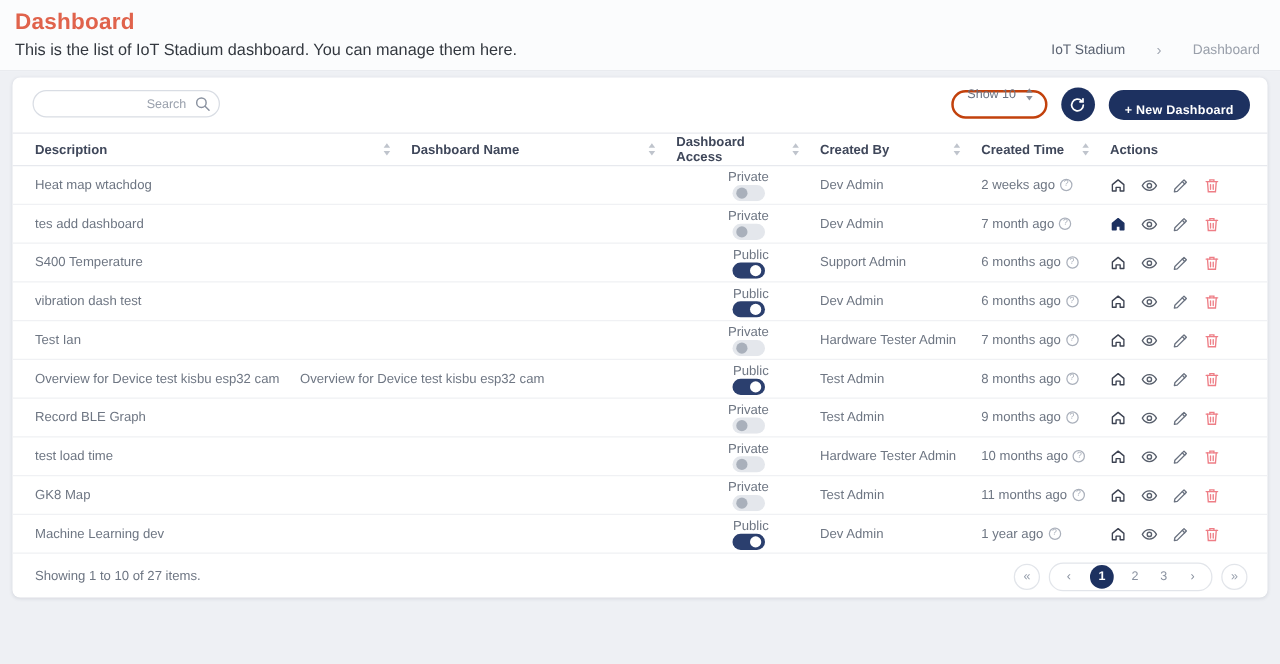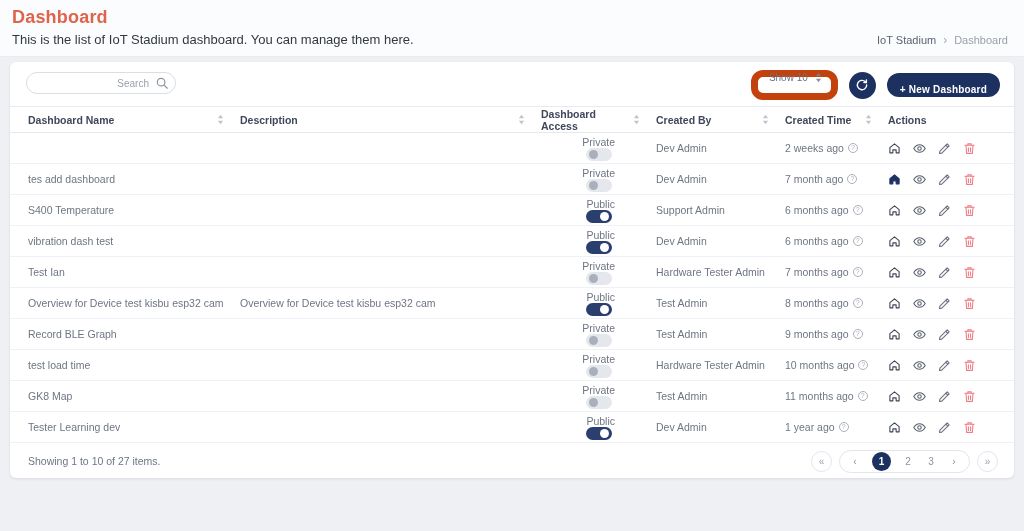--- a/index.html
+++ b/index.html
@@ -6,38 +6,38 @@
   html,body { width:1024px; height:531px; overflow:hidden;
     font-family:"Liberation Sans", sans-serif; background:#eef0f4; }
 
   
   .page-header { position:absolute; left:0; top:0; width:1024px; height:57px;
     background:#fbfcfd; border-bottom:1px solid #e9ebef; }
   .page-title { position:absolute; left:12px; top:7px; font-size:18px; font-weight:bold;
     color:#e0634c; letter-spacing:.2px; }
   .page-subtitle { position:absolute; left:12px; top:32px; font-size:13px; color:#33383f; }
   .breadcrumb { position:absolute; right:16px; top:33px; font-size:11px; color:#5b6372;
-    display:flex; gap:7px; align-items:center; }
+    display:flex; gap:25px; align-items:center; }
   .breadcrumb .sep { color:#a3a9b4; font-size:12px; }
   .breadcrumb .current { color:#9aa0ab; }
 
   
   .card { position:absolute; left:10px; top:62px; width:1004px; height:416px;
     background:#ffffff; border-radius:6px; box-shadow:0 1px 3px rgba(20,30,60,.10); }
 
   
   .toolbar { position:relative; height:44px; }
   .search-wrap { position:absolute; left:16px; top:10px; width:150px; height:22px; }
   .search-wrap input { width:100%; height:100%; border:1px solid #d9dde4; border-radius:11px;
     padding:0 26px 0 11px; font-size:10px; color:#555; outline:none; background:#fff;
     font-family:"Liberation Sans", sans-serif;text-align:right; }
   .search-wrap input::placeholder { color:#9aa1ad; }
   .search-icon { position:absolute; right:7px; top:4px; width:14px; height:14px; color:#8a92a0; }
   .toolbar-right { position:absolute; right:14px; top:8px; display:flex; align-items:center; gap:11px; }
-  .show-select { height:23px; border:7px solid #c2410c; border-radius:12px; background:#fff;
+  .show-select { height:23px; border:2px solid #c2410c; border-radius:12px; background:#fff;
     display:flex; align-items:center; gap:7px; padding:0 9px 16px 11px; font-size:10px; color:#6a7180;
     cursor:pointer; }
   .refresh-btn { width:27px; height:27px; border-radius:50%; background:#1d3160; border:none;
     display:flex; align-items:center; justify-content:center; cursor:pointer; }
   .new-dash-btn { height:24px; border:none; border-radius:12px; background:#1d3160; color:#fff;
     font-size:10px; font-weight:bold; padding:11px 13px; cursor:pointer; letter-spacing:.2px;
     font-family:"Liberation Sans", sans-serif; }
 
   
   .thead { display:flex; align-items:center; height:27px; margin:0 0;
@@ -124,34 +124,34 @@
         <svg width="14" height="14" viewBox="0 0 24 24" fill="none" stroke="#ffffff" stroke-width="2.4" stroke-linecap="round">
           <path d="M20 12a8 8 0 1 1-2.3-5.6"></path>
             <path d="M19.5 3.5v4.2h-4.2"></path>
         </svg>
       </button>
       <button class="new-dash-btn">+ New Dashboard</button>
     </div>
   </div>
 
   <div class="thead">
+    <div class="hcell col-desc">
+      <span>Description</span>
+      <svg class="sort-ic" viewBox="0 0 8 12">
+        <path d="M4 0.5L7 4.5H1z" fill="#b4bac4"></path>
+          <path d="M4 11.5L1 7.5h6z" fill="#b4bac4"></path>
+        </svg>
+    </div>
     <div class="hcell col-name">
       <span>Dashboard Name</span>
       <svg class="sort-ic" viewBox="0 0 8 12">
         <path d="M4 0.5L7 4.5H1z" fill="#b4bac4"></path>
           <path d="M4 11.5L1 7.5h6z" fill="#b4bac4"></path>
         </svg>
     </div>
-    <div class="hcell col-desc">
-      <span>Description</span>
-      <svg class="sort-ic" viewBox="0 0 8 12">
-        <path d="M4 0.5L7 4.5H1z" fill="#b4bac4"></path>
-          <path d="M4 11.5L1 7.5h6z" fill="#b4bac4"></path>
-        </svg>
-    </div>
     <div class="hcell col-access">
       <span>Dashboard Access</span>
       <svg class="sort-ic" viewBox="0 0 8 12">
         <path d="M4 0.5L7 4.5H1z" fill="#b4bac4"></path>
           <path d="M4 11.5L1 7.5h6z" fill="#b4bac4"></path>
         </svg>
     </div>
     <div class="hcell col-cby">
       <span>Created By</span>
       <svg class="sort-ic" viewBox="0 0 8 12">
@@ -166,20 +166,21 @@
           <path d="M4 11.5L1 7.5h6z" fill="#b4bac4"></path>
         </svg>
     </div>
     <div class="hcell col-actions no-sort">
       <span>Actions</span>
     </div>
   </div>
 
   <div class="tbody">
       <div class="trow">
+      <div class="c col-name">Heat map wtachdog</div>
       <div class="c col-desc"></div>
       <div class="c access col-access">
         <span class="alabel">Private</span>
         <span class="toggle">
             <span class="knob"></span>
           </span>
       </div>
       <div class="c col-cby">Dev Admin</div>
       <div class="c ctime col-ctime">
         <span>2 weeks ago</span>
@@ -543,21 +544,21 @@
           <svg class="ic ic-trash" viewBox="0 0 24 24" fill="none" stroke="currentColor" stroke-width="2" stroke-linecap="round">
             <path d="M3.5 6h17"></path>
               <path d="M9 6V3.5h6V6"></path>
               <path d="M5.5 6l1.2 15h10.6L18.5 6"></path>
             <path d="M10 10.5v7M14 10.5v7"></path>
           </svg>
         </button>
       </div>
     </div>
       <div class="trow">
-      <div class="c col-name">Tester Learning dev</div>
+      <div class="c col-name">Machine Learning dev</div>
       <div class="c col-desc"></div>
       <div class="c access col-access">
         <span class="alabel">Public</span>
         <span class="toggle on">
             <span class="knob"></span>
           </span>
       </div>
       <div class="c col-cby">Dev Admin</div>
       <div class="c ctime col-ctime">
         <span>1 year ago</span>

